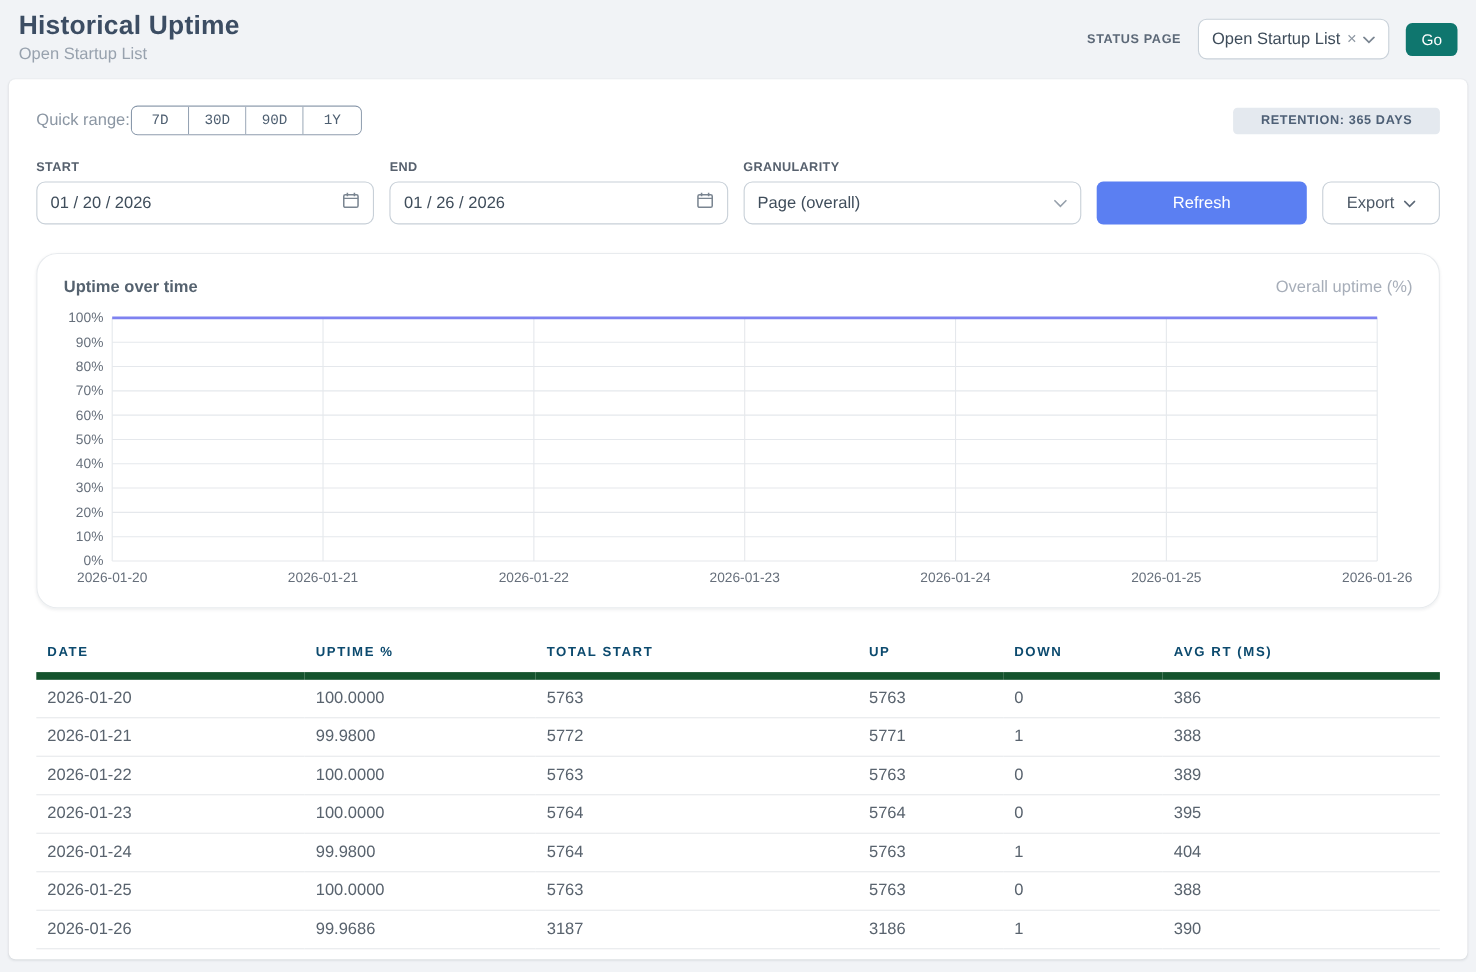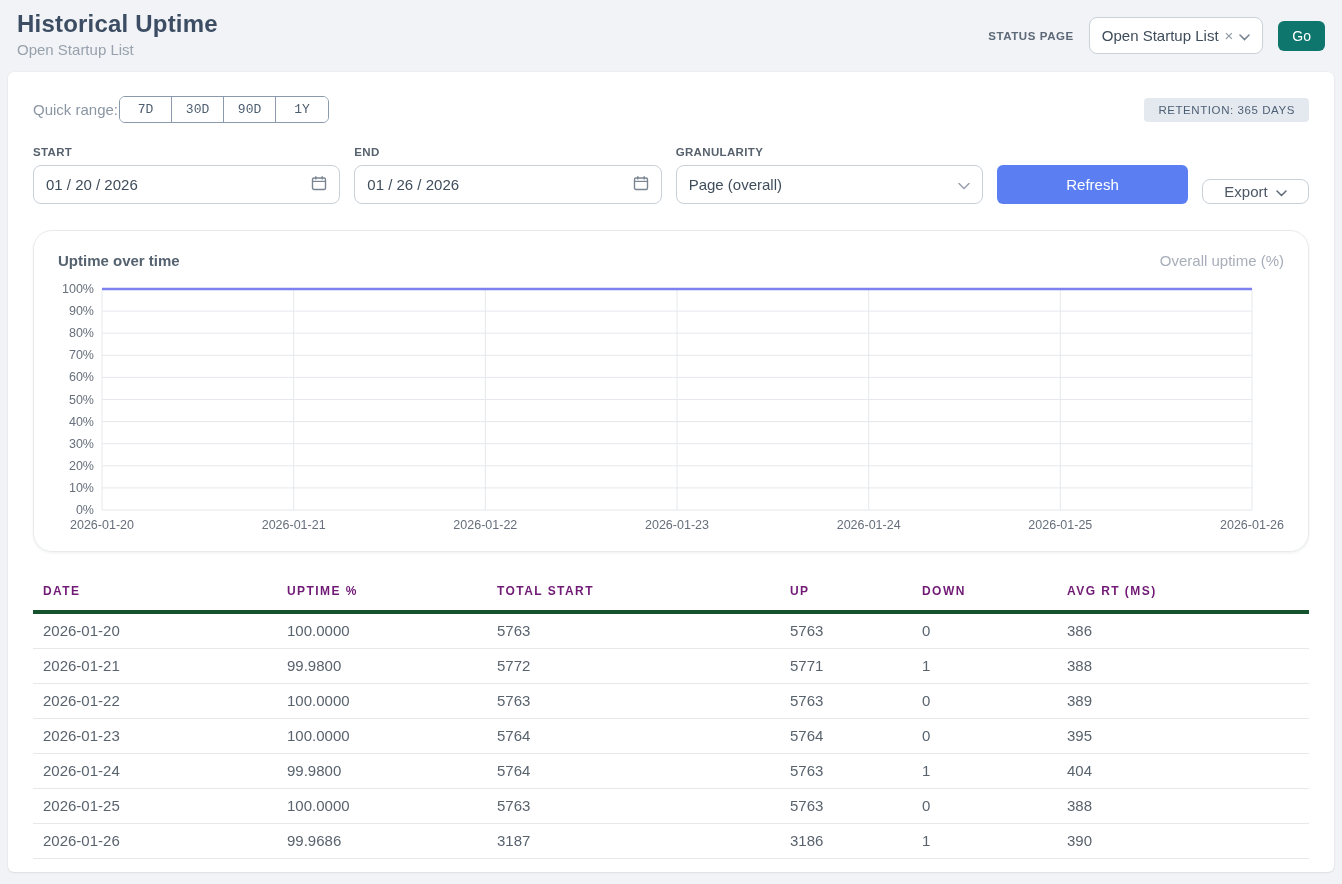--- a/index.html
+++ b/index.html
@@ -40,22 +40,22 @@
   .quick-row { display:flex; justify-content:space-between; align-items:center; }
   .quick-left { display:flex; align-items:center; gap:1px; }
   .quick-label { font-size:15px; color:#8b96a3; }
   .seg-group { display:flex; border:1px solid #8a99ab; border-radius:6px; overflow:hidden; background:#fff; }
   .seg-btn {
     background:#fff; border:none; border-right:1px solid #8a99ab;
     font-size:13px; color:#4d5e70; padding:5px 0; width:52px; cursor:pointer; font-family:Liberation Mono, monospace;
   }
   .seg-btn:last-child { border-right:none; }
   .retention-badge {
-    background:#e4e9ef; color:#4e6076; font-size:11.5px; font-weight:400;
-    letter-spacing:.05em; border-radius:4px; padding:6px 14px;text-align:center;
+    background:#e4e9ef; color:#4e6076; font-size:11.5px; font-weight:700;
+    letter-spacing:.05em; border-radius:4px; padding:6px 25px;text-align:center;
   }
   
   .filter-row {
     display:grid; grid-template-columns:1fr 1fr 1fr 191px 107px;
     gap:14px; margin-top:23px; align-items:end;
   }
   .field-label {
     font-size:11.5px; font-weight:600; color:#57616e; letter-spacing:.03em;
     margin-bottom:7px; display:block;
   }
@@ -64,40 +64,40 @@
     border:1px solid #c8d0d8; border-radius:8px; height:39px;
     padding:0 12px; background:#fff; cursor:pointer;
   }
   .input-box .val { font-size:15px; color:#3f4d5b; }
   .btn-refresh {
     background:#5b7ff2; color:#fff; border:none; border-radius:6px;
     height:39px; font-size:15px; cursor:pointer; font-family:inherit;
   }
   .btn-export {
     background:#fff; color:#4c5866; border:1px solid #c8d0d8; border-radius:8px;
-    height:25px; font-size:15px; cursor:pointer; font-family:inherit;
+    height:39px; font-size:15px; cursor:pointer; font-family:inherit;
     display:flex; align-items:center; justify-content:center; gap:8px;
   }
   
   .chart-card {
     margin-top:26px; border:1px solid #e8ebee; border-radius:19px;
     box-shadow:0 1px 3px rgba(16,24,40,.07);
     padding:21px 24px 12px 24px;
   }
   .chart-head { display:flex; justify-content:space-between; align-items:center; }
   .chart-title { font-size:15px; font-weight:700; color:#55626f; }
   .chart-legend { font-size:15px; color:#a7aeb9; }
   .chart-svg-wrap { margin-top:12px; }
   svg text { font-family:"Liberation Sans","DejaVu Sans",sans-serif; }
   
   .uptime-table { width:100%; border-collapse:collapse; margin-top:24px; table-layout:fixed; }
   .uptime-table th {
-    text-align:left; font-size:12px; font-weight:700; color:#701a75;
+    text-align:left; font-size:12px; font-weight:700; color:#0c4a6e;
     letter-spacing:.12em; padding:8px 10px 12px 10px;
-    border-bottom:4px solid #14532d;
+    border-bottom:7px solid #14532d;
   }
   .uptime-table td {
     font-size:15px; color:#59636e; padding:8px 10px 9px 10px;
     border-bottom:1px solid #e6e9ec;
   }
 </style>
 </head>
 <body>
 
 <div class="page-header">

